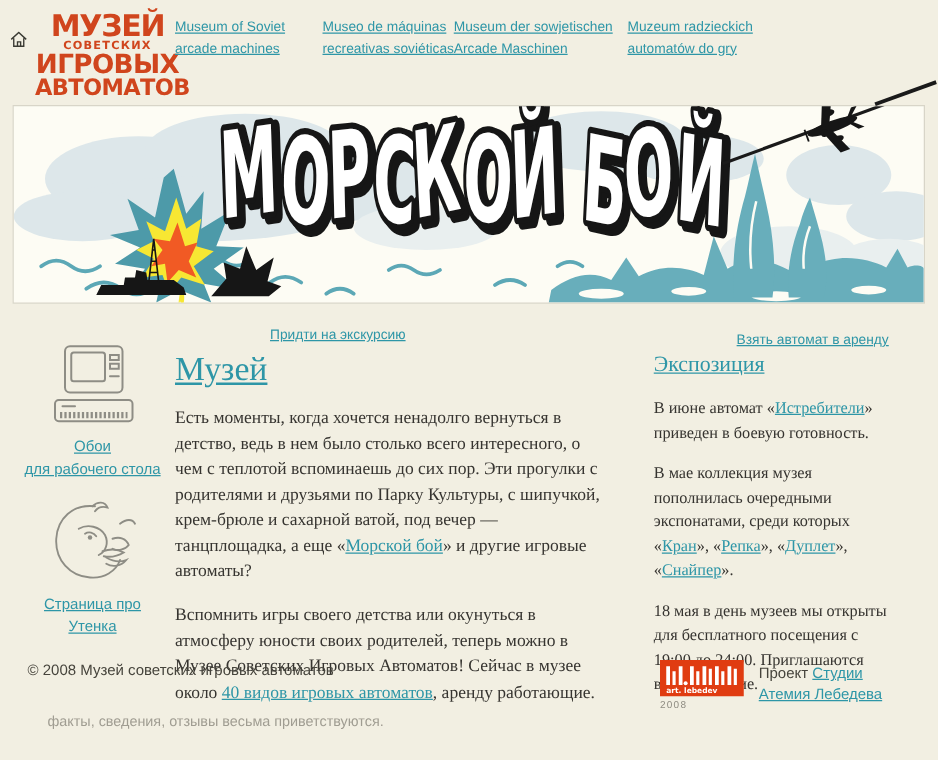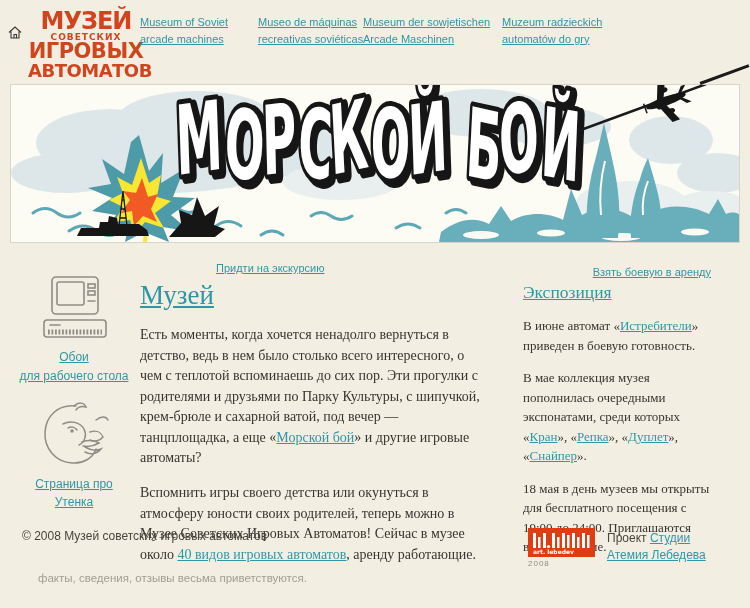--- a/index.html
+++ b/index.html
@@ -210,21 +210,21 @@
   </div>
 
   <div class="maincol">
     <div class="excursion"><a>Придти на экскурсию</a></div>
     <h1><a>Музей</a></h1>
     <p><span>Есть моменты, когда хочется ненадолго вернуться в детство, ведь в нем было столько всего интересного, о чем с теплотой вспоминаешь до сих пор. Эти прогулки с родителями и друзьями по Парку Культуры, с шипучкой, крем-брюле и сахарной ватой, под вечер — танцплощадка, а еще «</span><a>Морской бой</a><span>» и другие игровые автоматы?</span></p>
     <p><span>Вспомнить игры своего детства или окунуться в атмосферу юности своих родителей, теперь можно в Музее Советских Игровых Автоматов! Сейчас в музее около </span><a>40 видов игровых автоматов</a><span>, аренду работающие.</span></p>
   </div>
 
   <div class="expocol">
-    <div class="rent"><a>Взять боевую в аренду</a></div>
+    <div class="rent"><a>Взять автомат в аренду</a></div>
     <h2><a>Экспозиция</a></h2>
     <p><span>В июне автомат «</span><a>Истребители</a><span>» приведен в боевую готовность.</span></p>
     <p><span>В мае коллекция музея пополнилась очередными экспонатами, среди которых «</span><a>Кран</a><span>», «</span><a>Репка</a><span>», «</span><a>Дуплет</a><span>», «</span><a>Снайпер</a><span>».</span></p>
     <p>18 мая в день музеев мы открыты для бесплатного посещения с 19:00 до 24:00. Приглашаются все желающие.</p>
   </div>
 
 </div>
 
 <div class="footer-left">
   <div>© 2008 Музей советских игровых автоматов</div>

